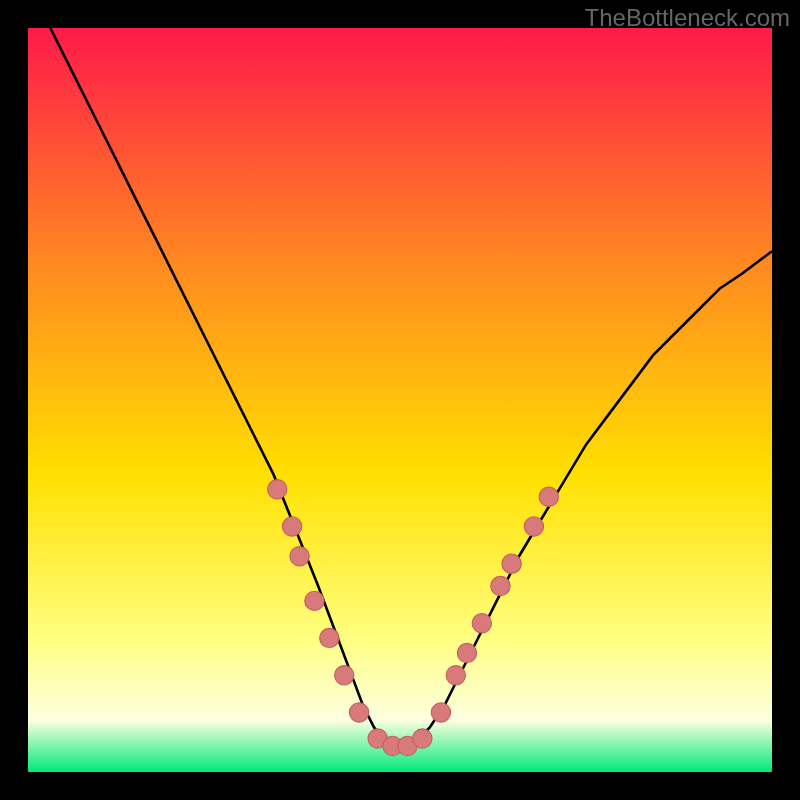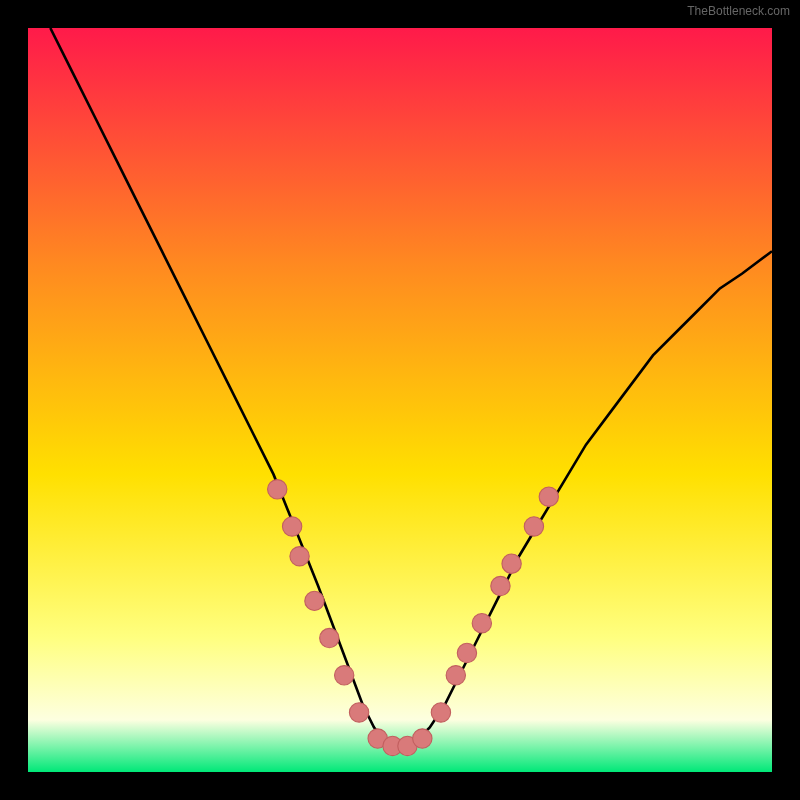--- a/index.html
+++ b/index.html
@@ -45,21 +45,21 @@
     top: 0;
     left: 0;
     width: 100%;
     height: 100%;
   }
   .watermark {
     position: absolute;
     top: 4px;
     right: 10px;
     color: #666;
-    font-size: 12px;
+    font-size: 24px;
     font-weight: 500;
     font-family: Arial, sans-serif;
     z-index: 10;
   }
 </style>
 </head>
 <body>
 
 <div class="frame">
   <div class="watermark">TheBottleneck.com</div>

